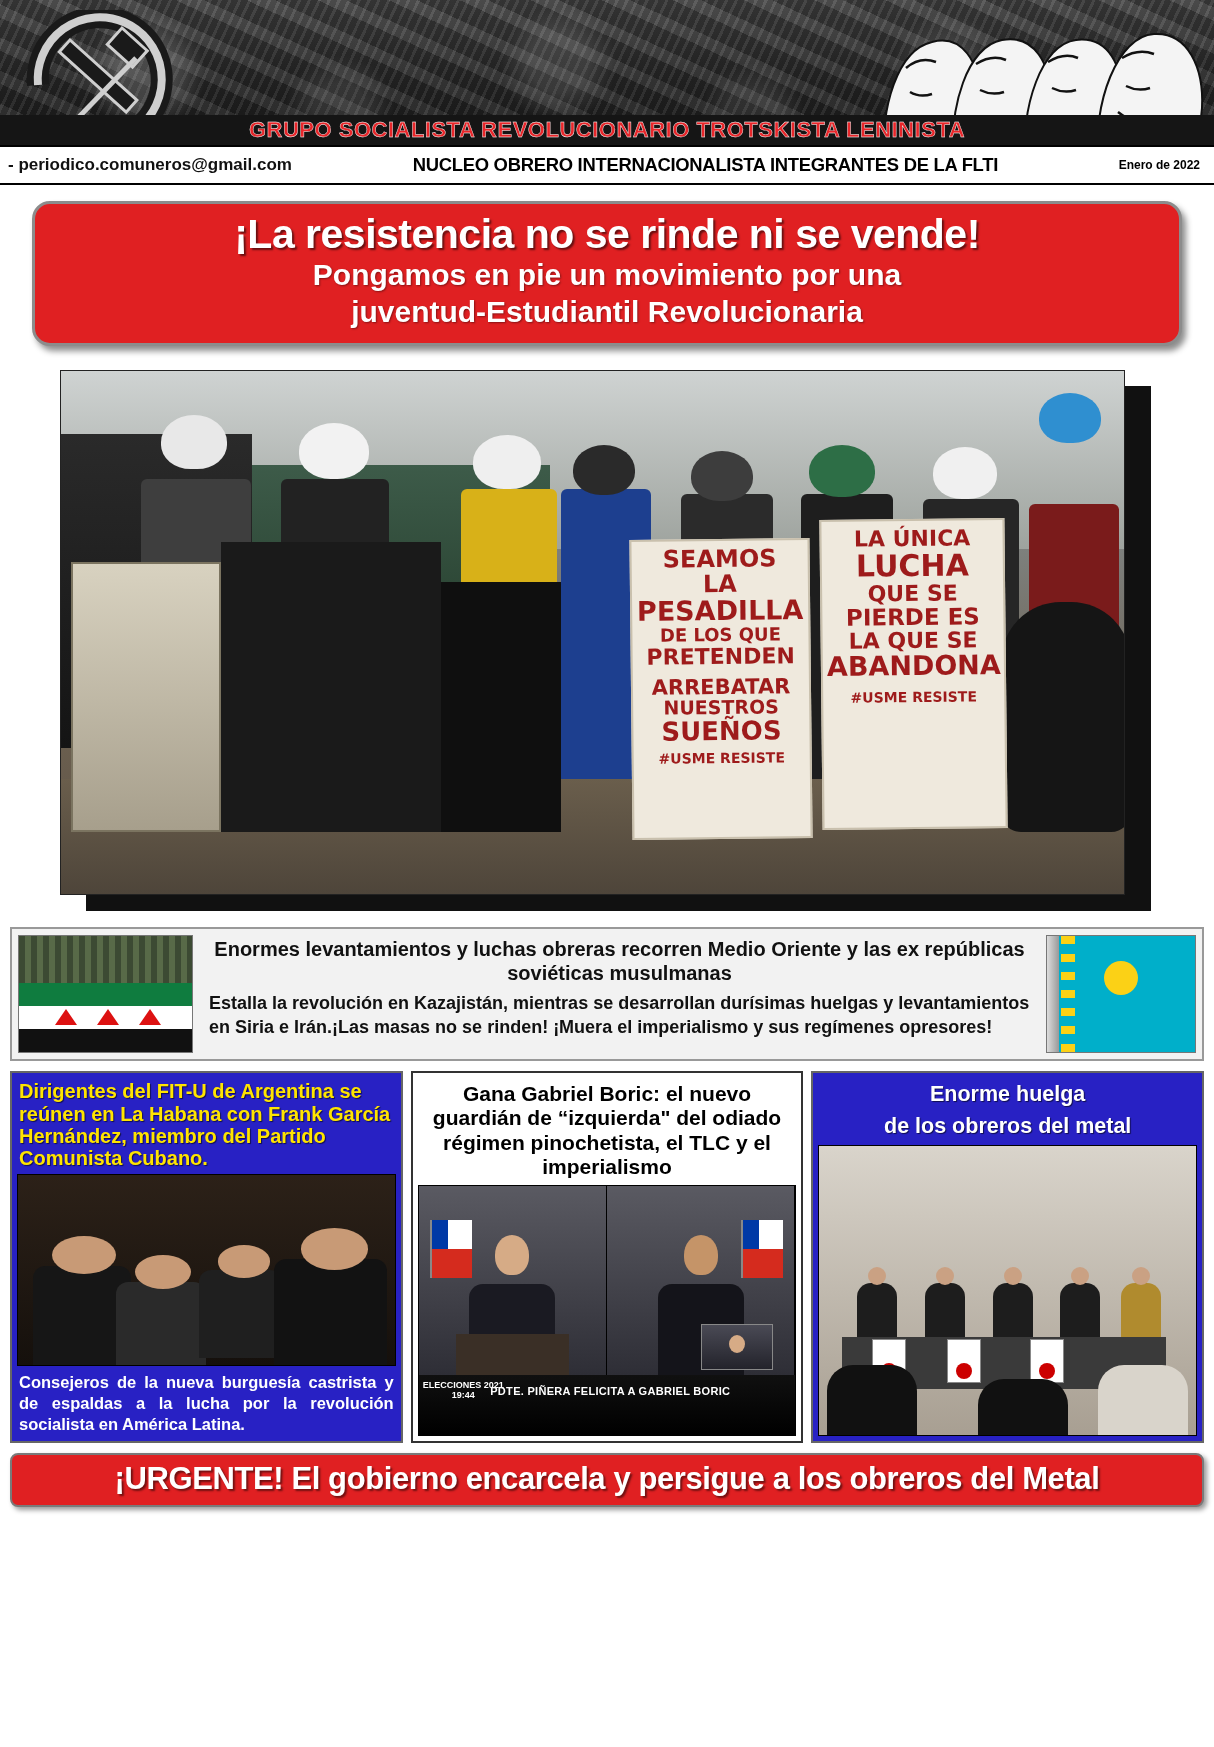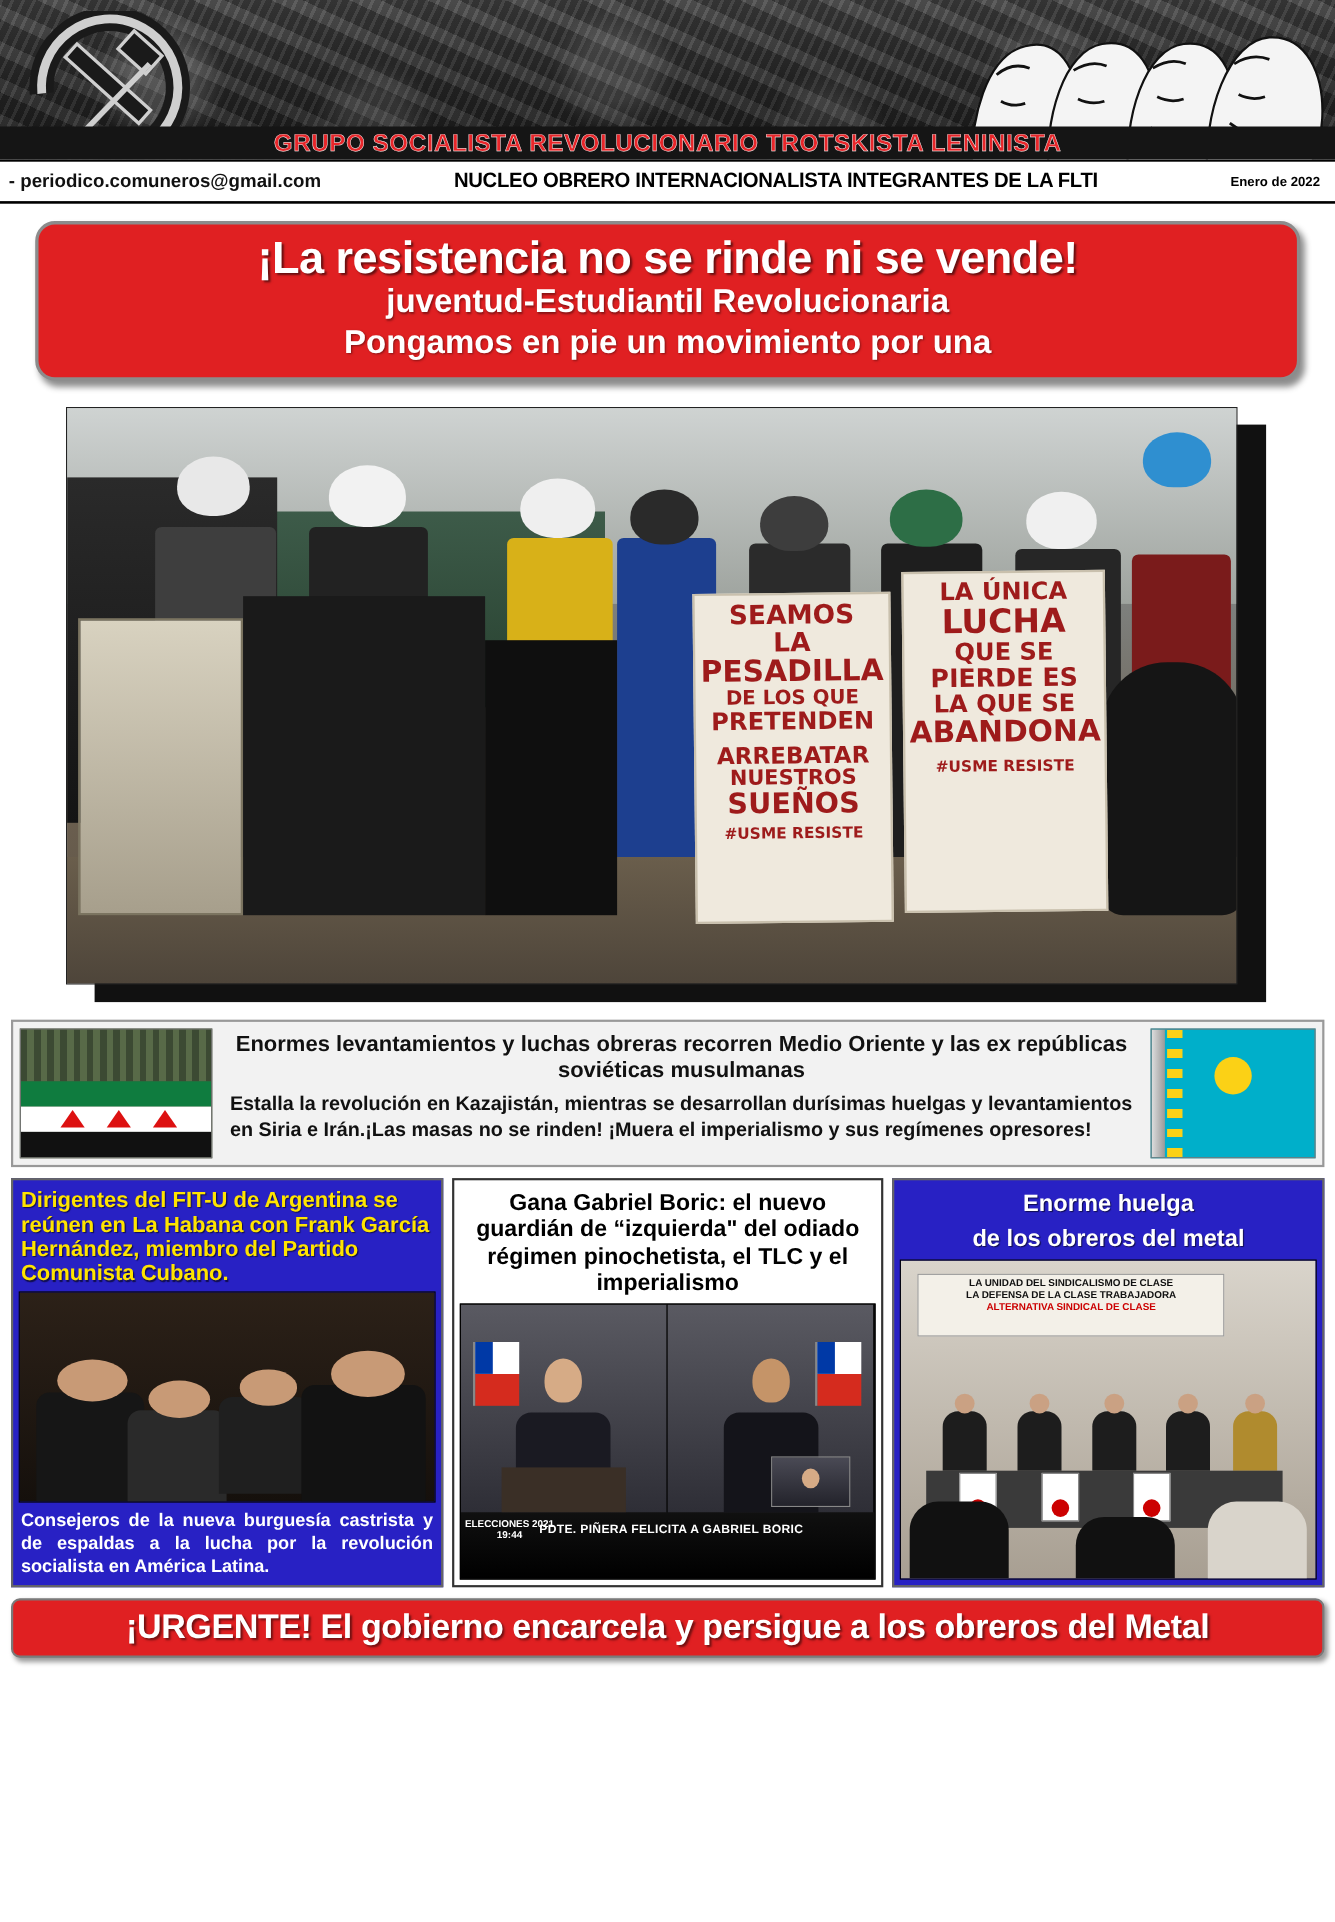--- a/index.html
+++ b/index.html
@@ -490,22 +490,22 @@
 
     <div class="infobar">
       <div class="email">-  periodico.comuneros@gmail.com</div>
       <div class="nucleo">NUCLEO OBRERO INTERNACIONALISTA INTEGRANTES DE LA FLTI</div>
       <div class="fecha">Enero de 2022</div>
     </div>
   </div>
 
   <div class="headline-wrap">
     <div class="headline-1">¡La resistencia no se rinde ni se vende!</div>
+    <div class="headline-2">Pongamos en pie un movimiento por una</div>
     <div class="headline-2">juventud-Estudiantil Revolucionaria</div>
-    <div class="headline-2">Pongamos en pie un movimiento por una</div>
   </div>
 
   <div class="main-photo-wrap">
     <div class="main-photo-shadow"></div>
     <div class="main-photo">
       <div class="sky"></div>
       <div class="tarp"></div>
       <div class="wall-left"></div>
       <div class="ground"></div>
 
@@ -619,25 +619,20 @@
           </div>
           <div class="ticker">PDTE. PIÑERA FELICITA A GABRIEL BORIC</div>
         </div>
       </div>
     </div>
 
     <div class="col col-blue">
       <div class="col-head-white">Enorme huelga</div>
       <div class="col-head-white" style="padding-top:0;">de los obreros del metal</div>
       <div class="col-photo ph-metal">
-        <div class="banner-top">
-          <div>LA UNIDAD DEL SINDICALISMO DE CLASE</div>
-          <div>LA DEFENSA DE LA CLASE TRABAJADORA</div>
-          <div class="red">ALTERNATIVA SINDICAL DE CLASE</div>
-        </div>
         <div class="seated" style="left:10%;">
             <i></i>
           </div>
         <div class="seated" style="left:28%;">
             <i></i>
           </div>
         <div class="seated" style="left:46%;">
             <i></i>
           </div>
         <div class="seated" style="left:64%;">

